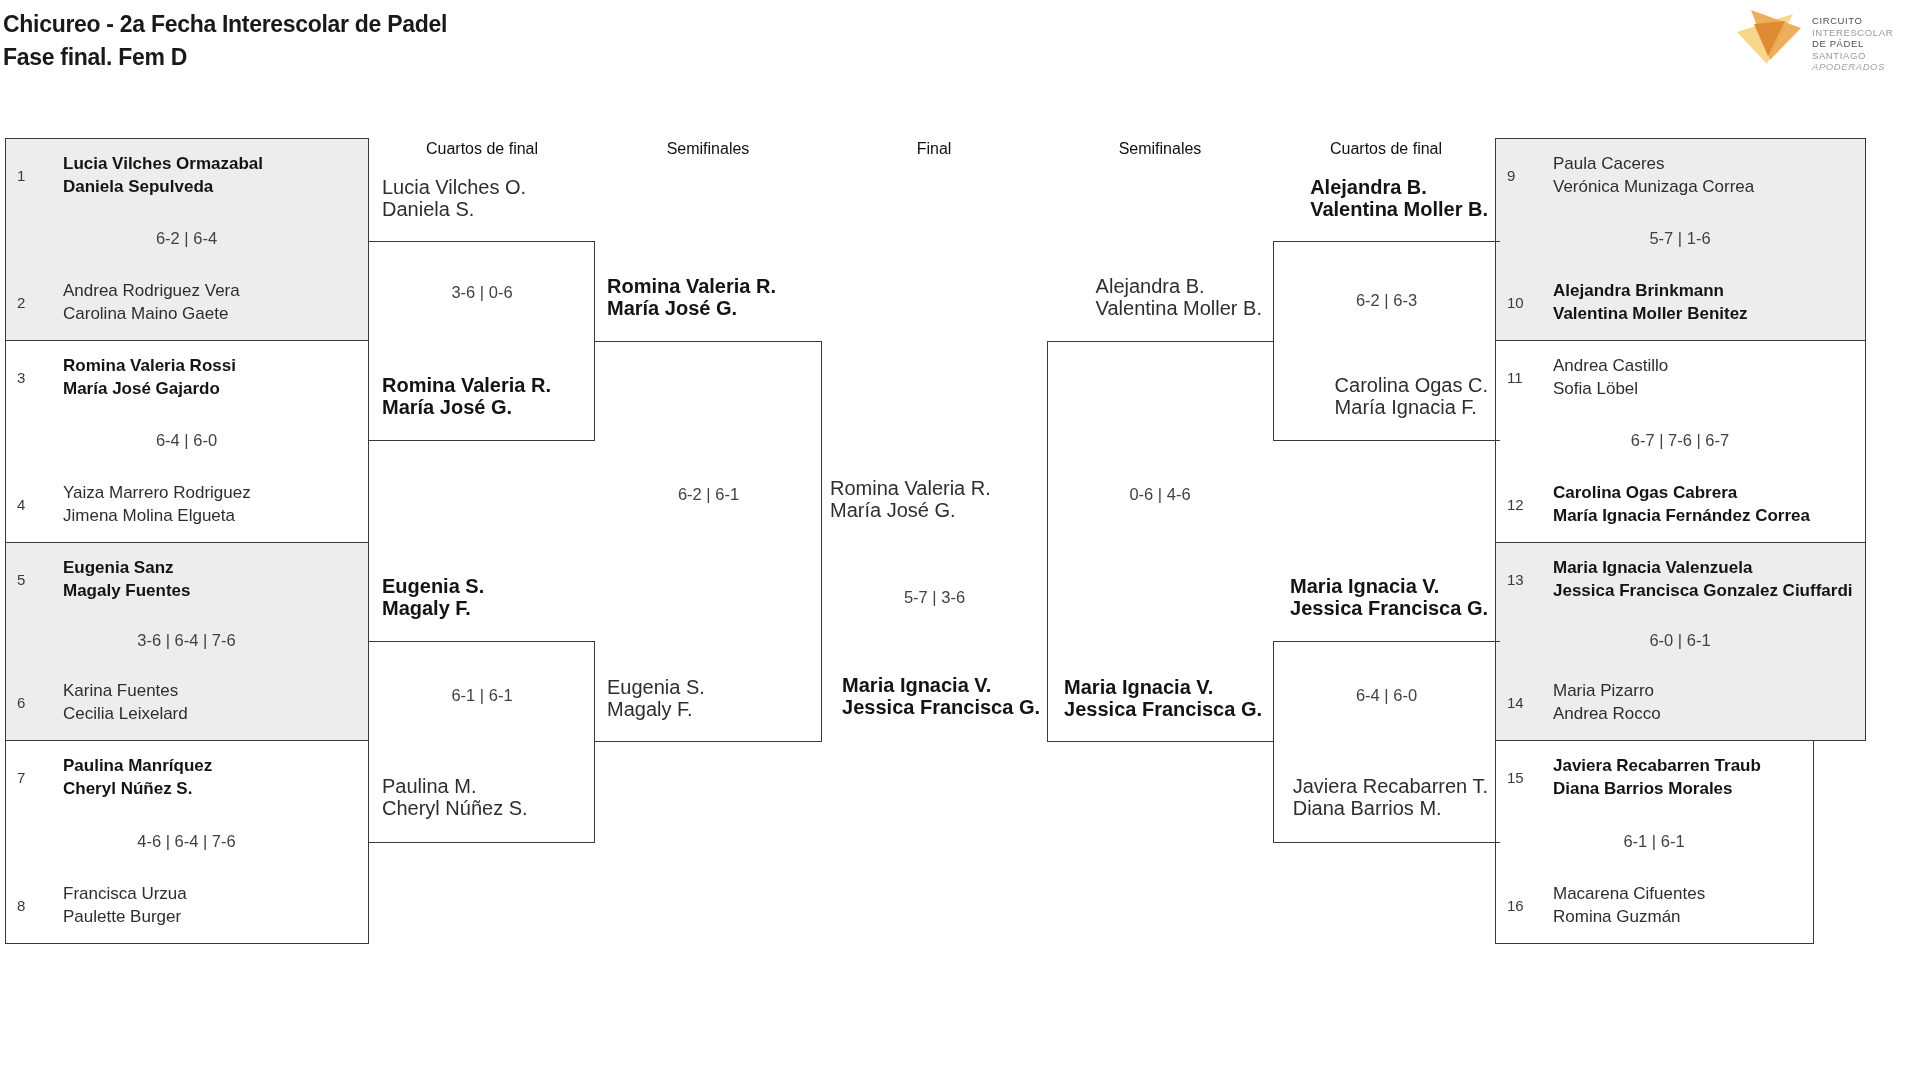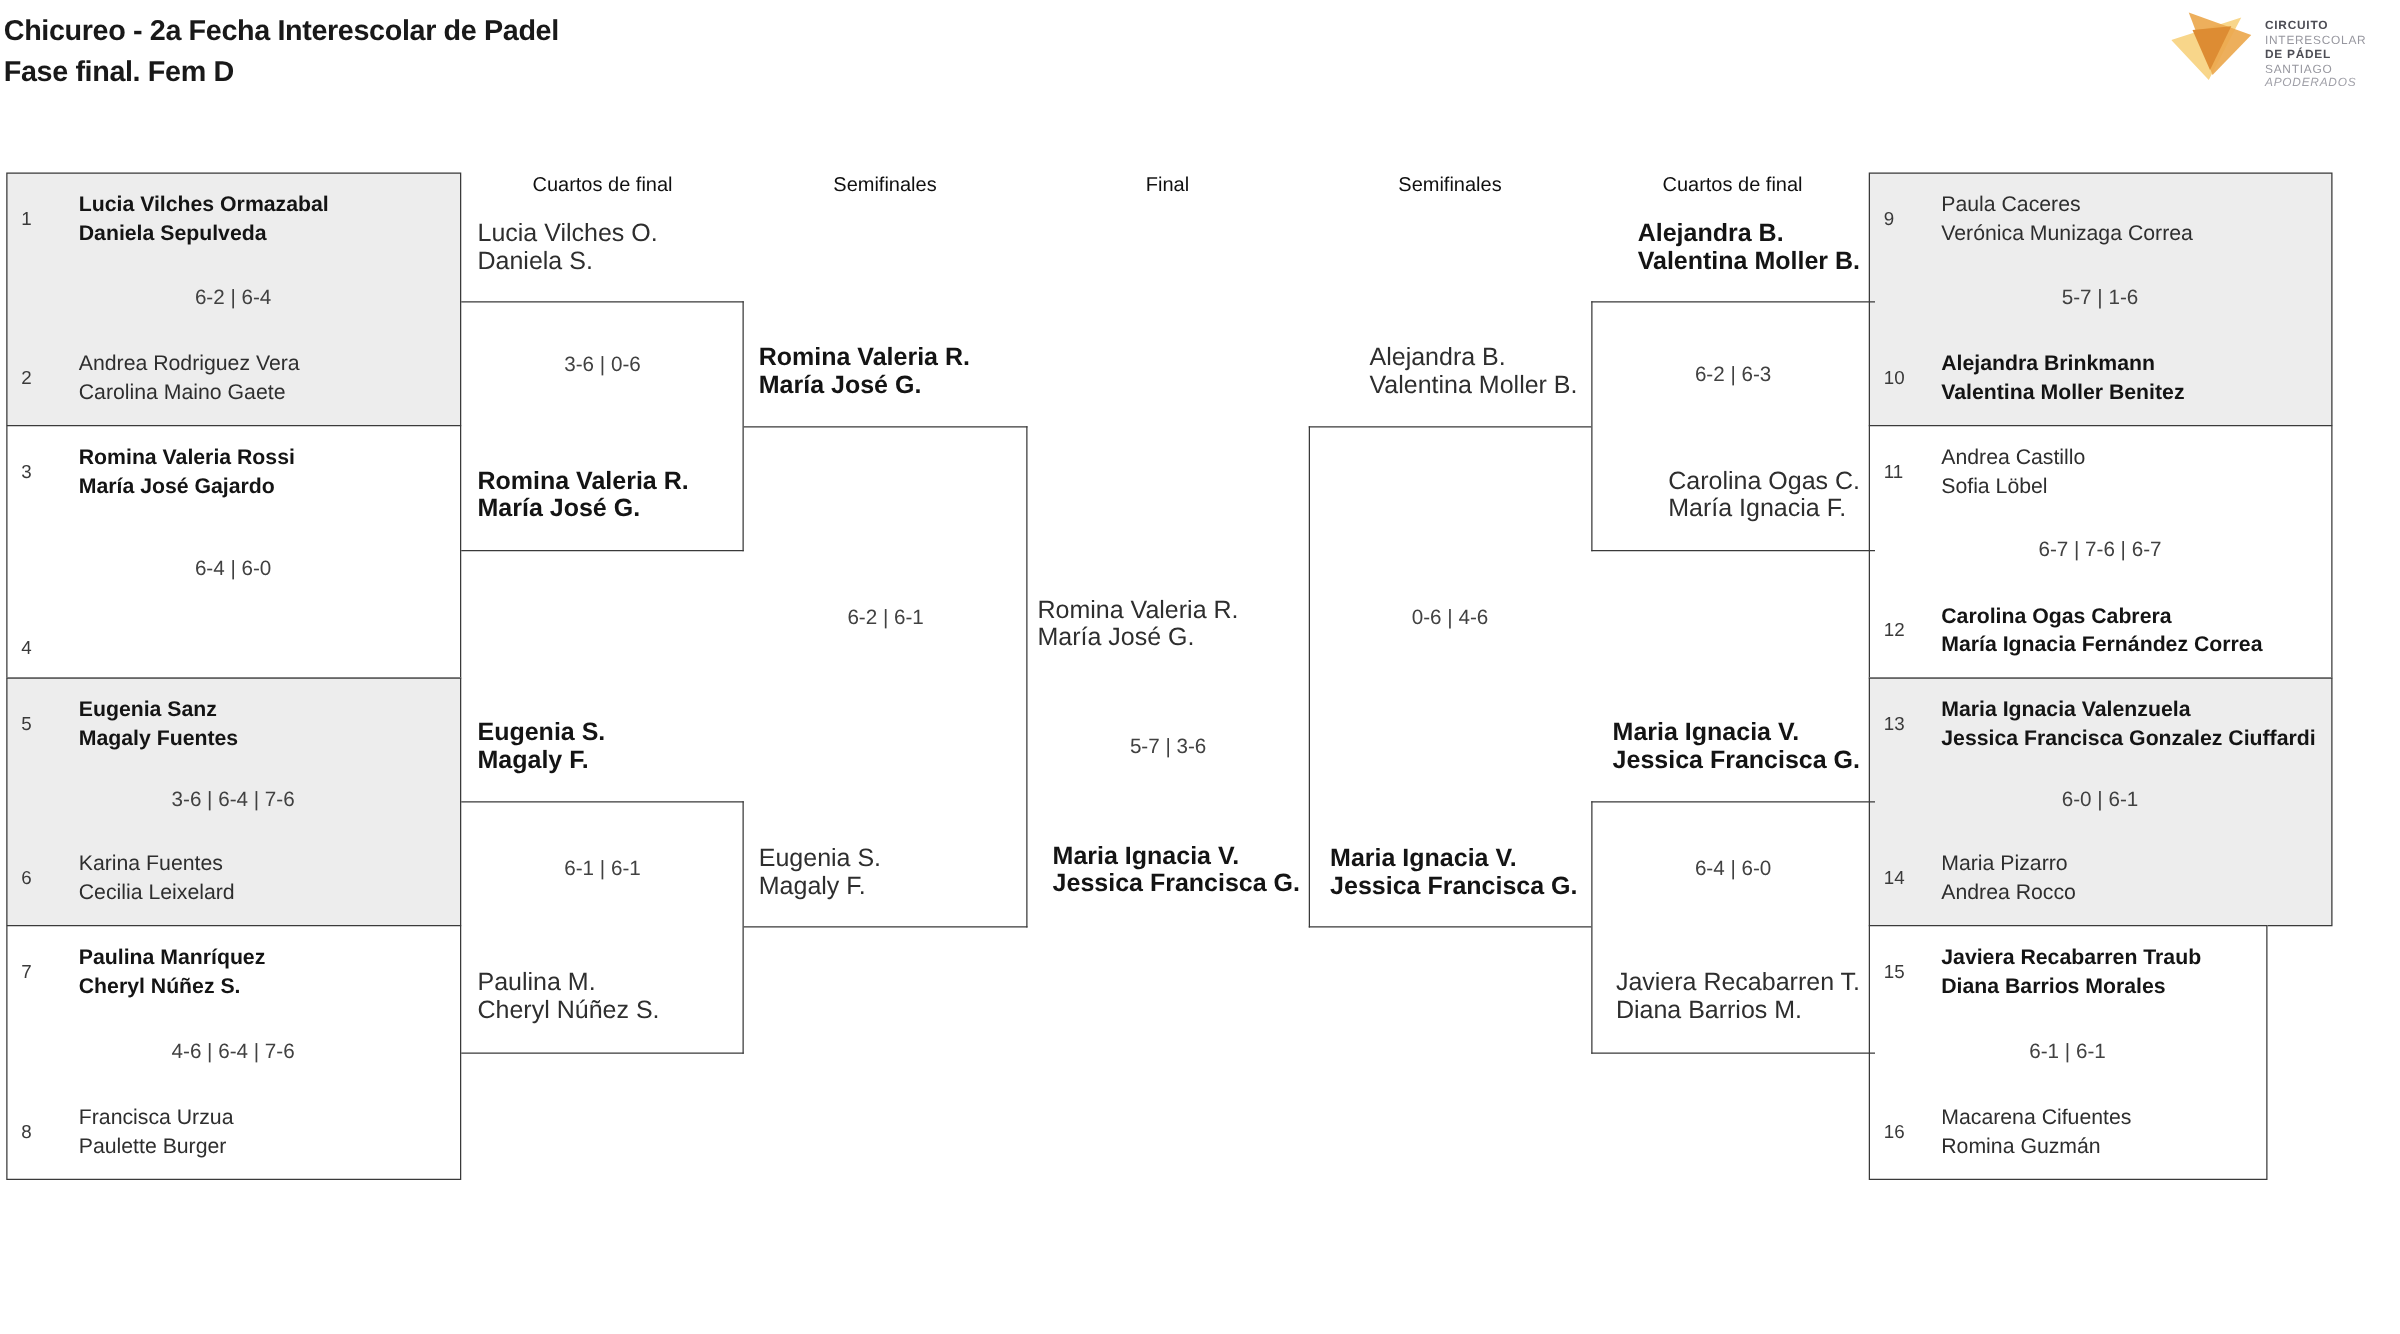--- a/index.html
+++ b/index.html
@@ -24,21 +24,21 @@
   .conn.open-right{border-right:none;}
   
   .clabel{position:absolute;font-size:20px;line-height:22px;color:#2e2e2e;white-space:nowrap;}
   .clabel.bold{font-weight:700;color:#141414;}
   .clabel.right{}
   .cscore{position:absolute;text-align:center;font-size:16.5px;color:#414141;}
   
   .logo-mark{position:absolute;left:1737px;top:8px;}
   .logo-text{position:absolute;left:1812px;top:15px;font-size:9.5px;line-height:11.5px;
              letter-spacing:0.6px;color:#97979f;}
-  .lt-bold{font-weight:700;color:#4d4d55;}
+  .lt-bold{font-weight:400;color:#4d4d55;}
   .lt-italic{font-style:italic;color:#a0a0a8;}
 </style>
 </head>
 <body>
 
 <div id="page">
 
   <div class="title">
     <div>Chicureo - 2a Fecha Interescolar de Padel</div>
     <div>Fase final. Fem D</div>
@@ -87,20 +87,24 @@
     <div class="trow">
       <div class="seed">3</div>
       <div class="tnames bold">
         <div>Romina Valeria Rossi</div>
         <div>María José Gajardo</div>
       </div>
     </div>
     <div class="mscore">6-4 | 6-0</div>
     <div class="trow">
       <div class="seed">4</div>
+      <div class="tnames">
+        <div>Yaiza Marrero Rodriguez</div>
+        <div>Jimena Molina Elgueta</div>
+      </div>
     </div>
   </div>
 
   <div class="box gray" style="left:5px;top:542px;width:364px;height:199px">
     <div class="trow">
       <div class="seed">5</div>
       <div class="tnames bold">
         <div>Eugenia Sanz</div>
         <div>Magaly Fuentes</div>
       </div>

